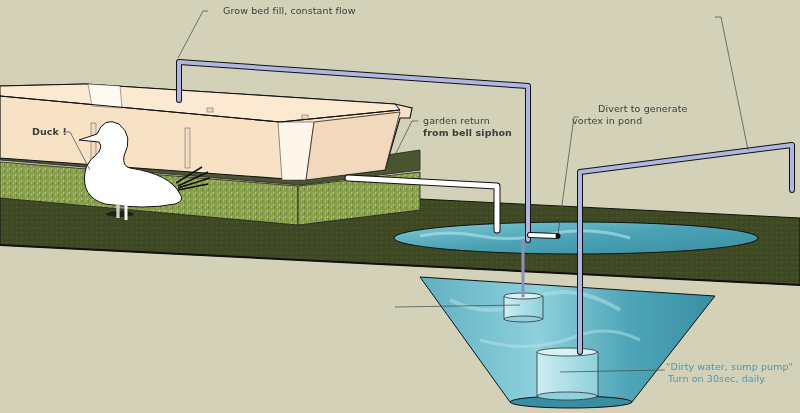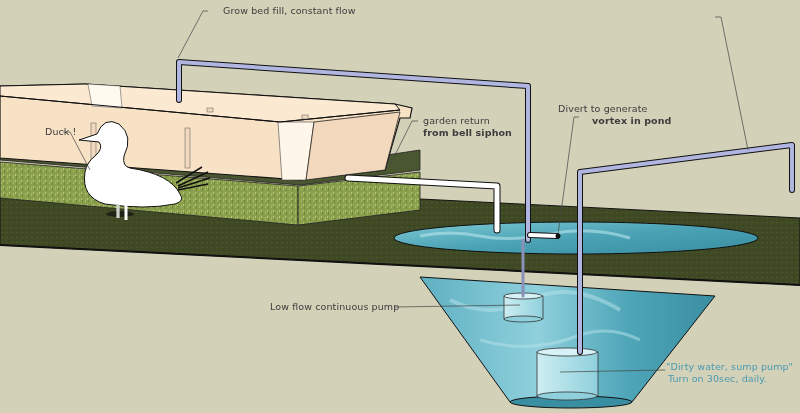--- a/index.html
+++ b/index.html
@@ -127,19 +127,18 @@
     <polyline points="579,117 574,117 558,234"></polyline>
     <polyline points="63,132 70,132 90,170"></polyline>
     <line x1="395" y1="307" x2="520" y2="305"></line>
     <line x1="665" y1="370" x2="560" y2="372"></line>
   </g>
 </svg>
 
 <div class="label" style="left:223px; top:5px;">Grow bed fill, constant flow</div>
 <div class="label" style="left:423px; top:115px;">garden return</div>
 <div class="label" style="left:423px; top:127px;font-weight:bold;">from bell siphon</div>
-<div class="label" style="left:558px; top:103px;">Divert to generate</div>
-<div class="label" style="left:592px; top:115px;font-weight:bold;">vortex in pond</div>
-<div class="label" style="left:45px; top:126px;">Duck !</div>
-<div class="label" style="left:270px; top:301px;">Low flow continuous pump</div>
+<div class="label" style="left:598px; top:103px;">Divert to generate</div>
+<div class="label" style="left:572px; top:115px;">vortex in pond</div>
+<div class="label" style="left:32px; top:126px;font-weight:bold;">Duck !</div>
 <div class="label teal" style="left:666px; top:361px;">"Dirty water, sump pump"</div>
 <div class="label teal" style="left:668px; top:373px;">Turn on 30sec, daily.</div>
 </div>
 
 </body></html>

